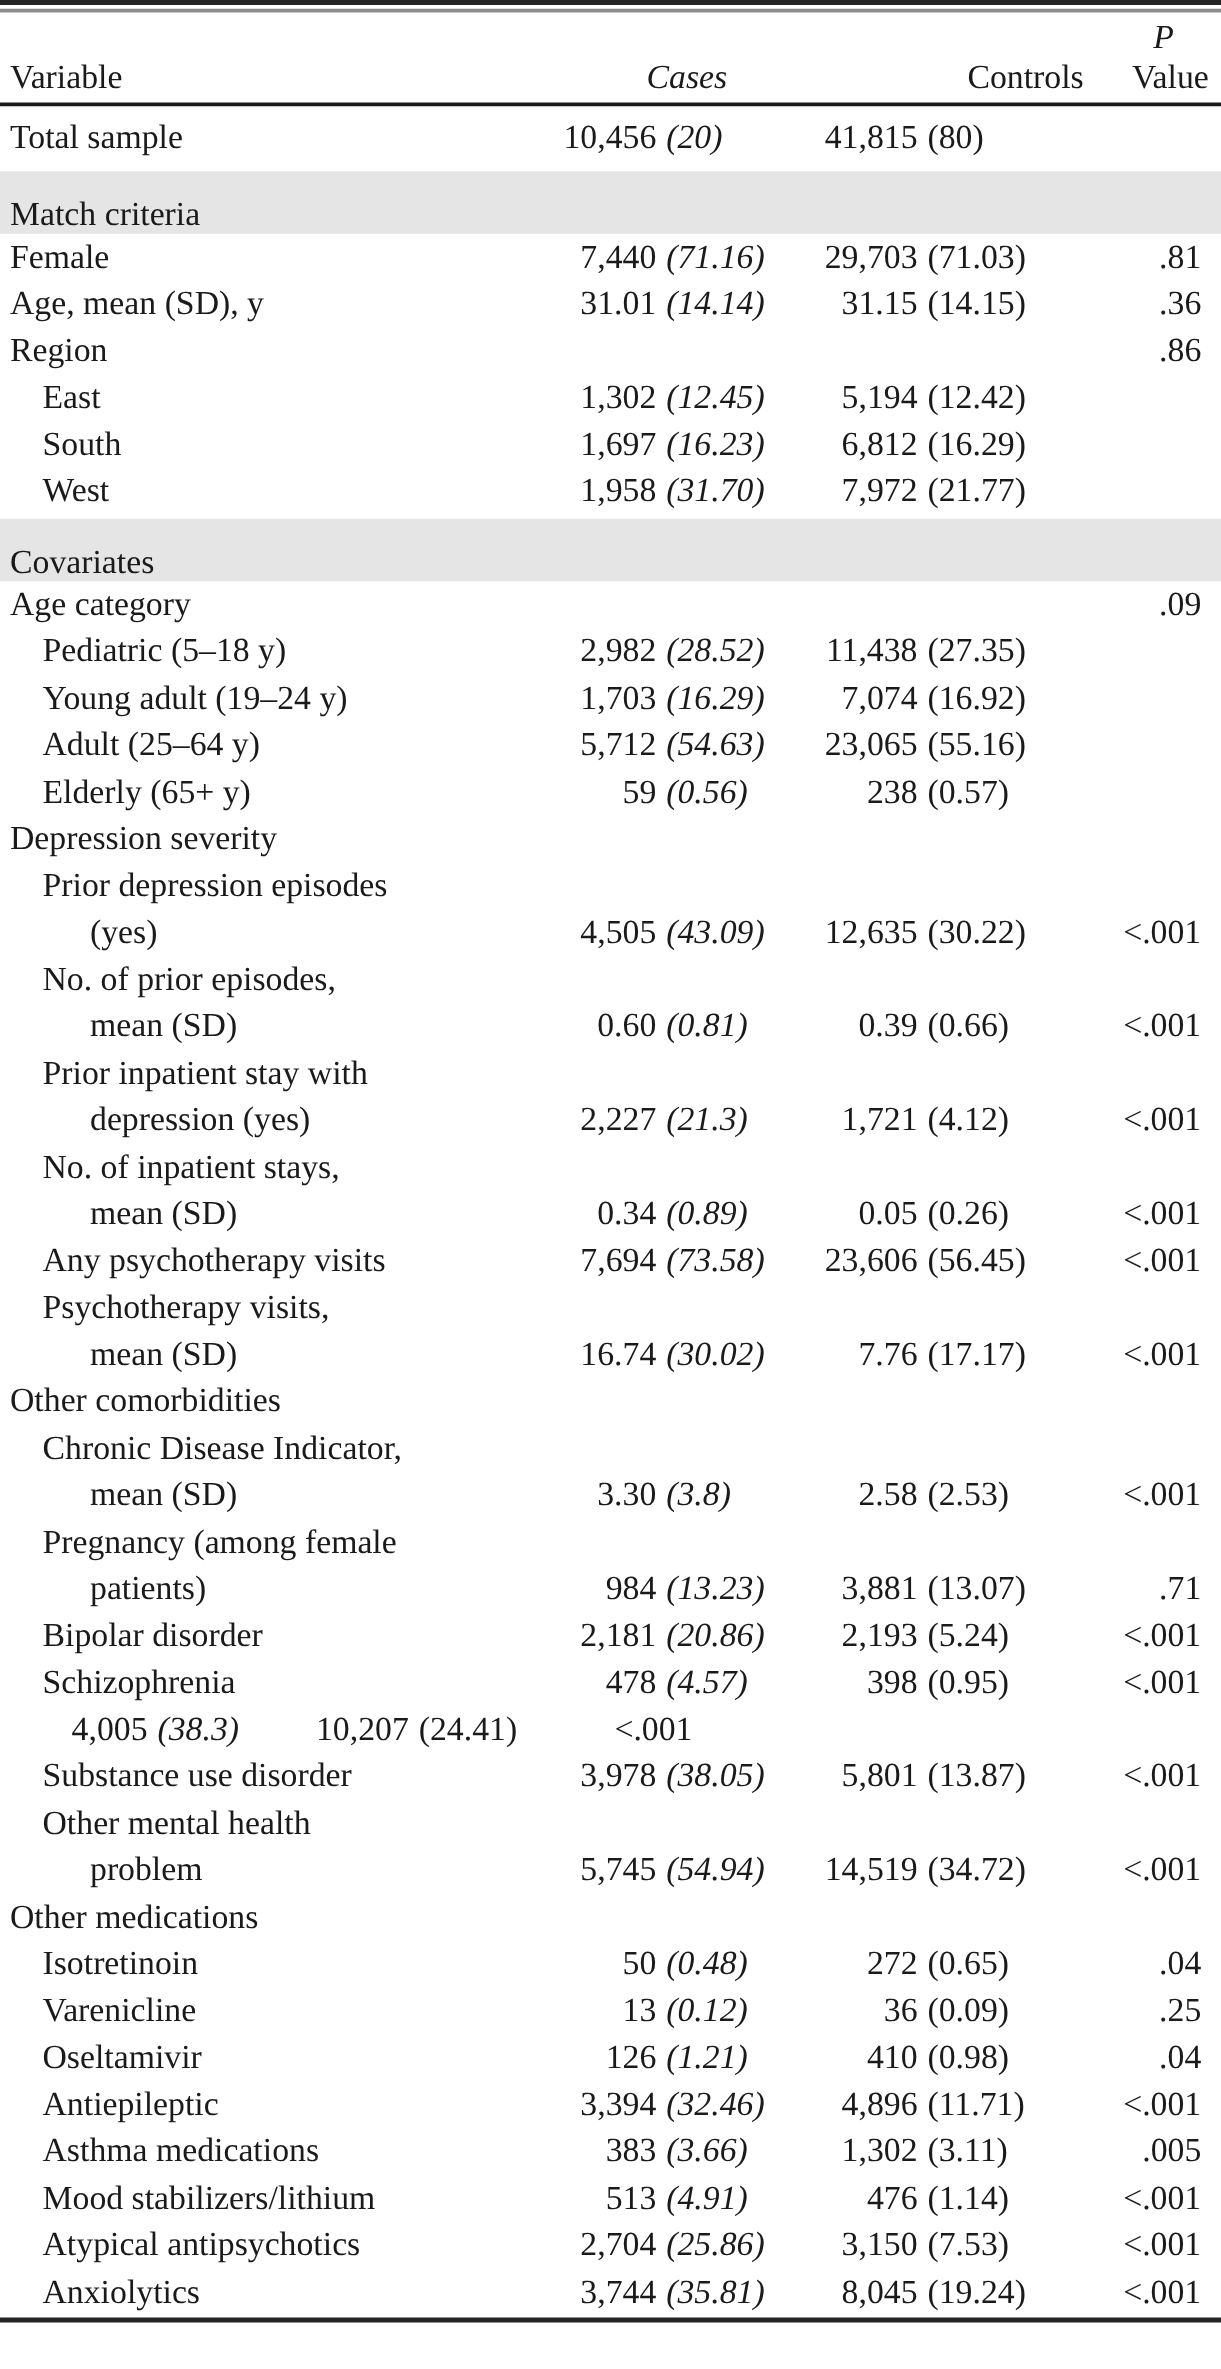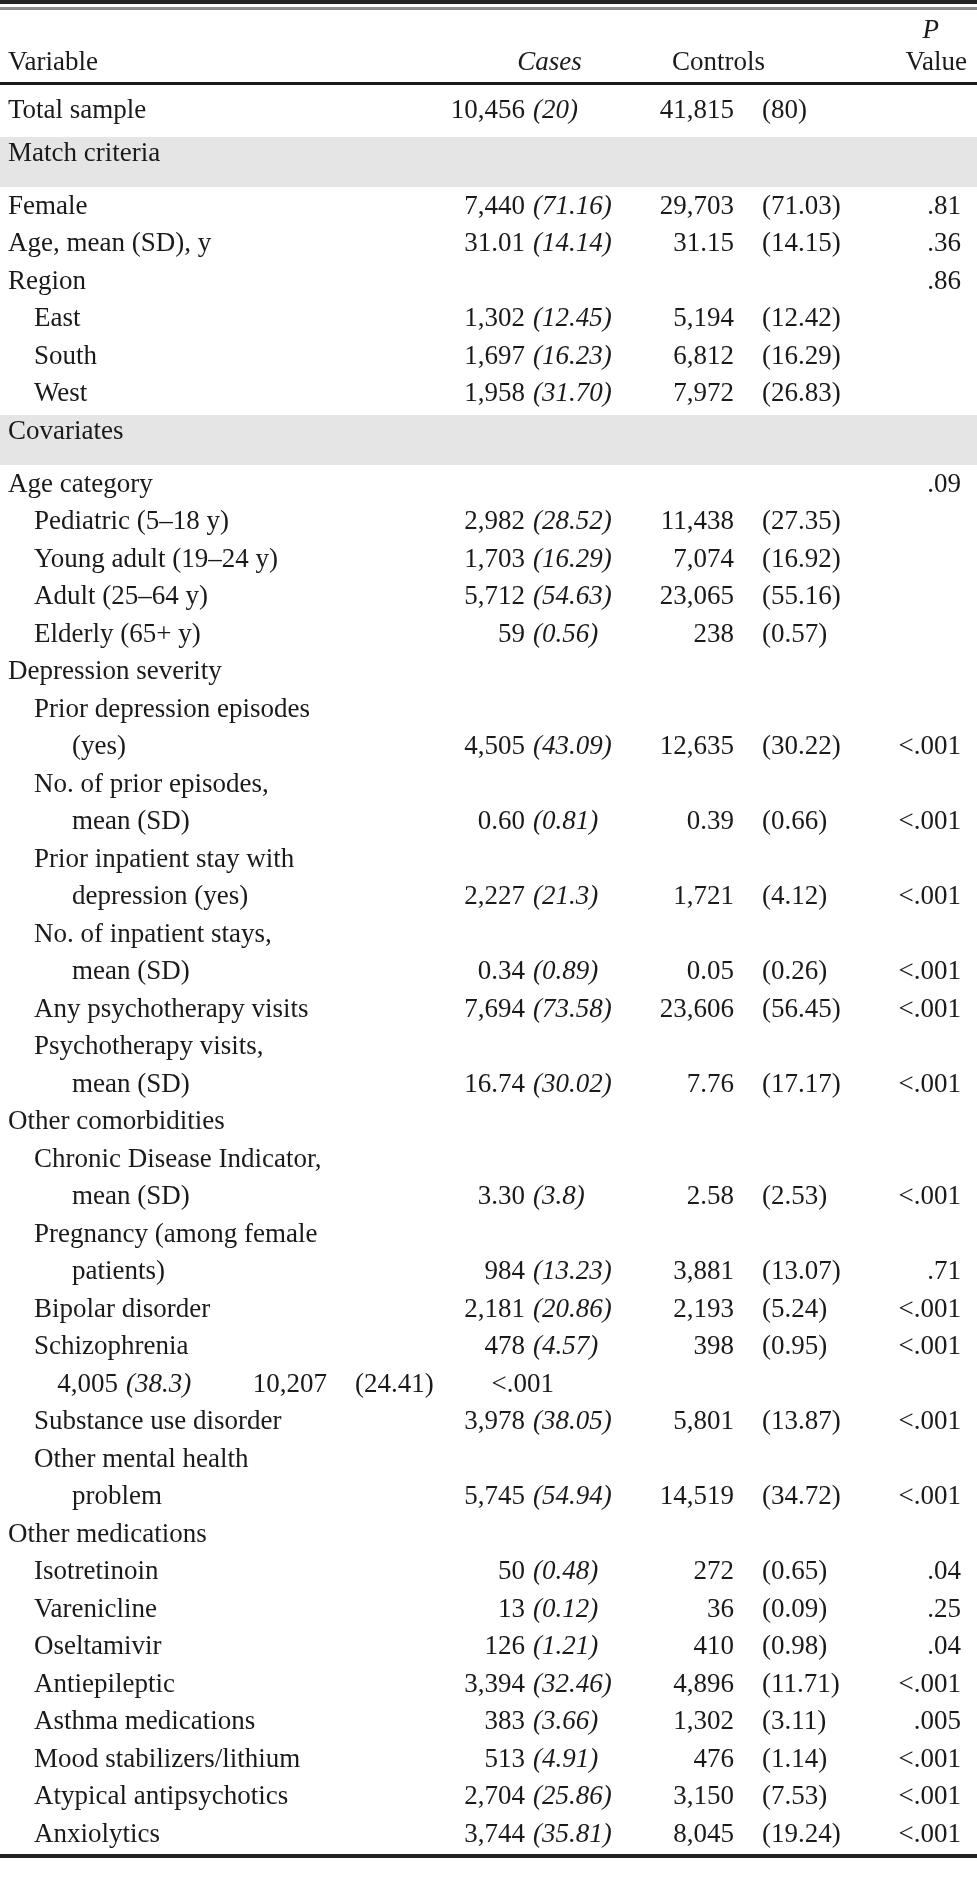--- a/index.html
+++ b/index.html
@@ -20,53 +20,53 @@
   .rule-gray  { height: 3px; background: #8c8c8c; }
 
   .head {
     display: flex;
     align-items: flex-end;
     padding: 4px 0 4px 0;
     border-bottom: 3px solid #1a1a1a;
   }
   .h-var      { flex: 1; padding-left: 8px; line-height: 34px; }
   .h-cases    { width: 235px; text-align: center; padding-left: 50px; line-height: 34px; font-style: italic; }
-  .h-controls { width: 225px; text-align: left; padding-left: 30px; line-height: 34px; }
+  .h-controls { width: 225px; text-align: right; padding-left: 30px; line-height: 34px; }
   .h-p        { width: 110px; text-align: right; padding-right: 10px; }
   .h-p .hp1   { font-style: italic; line-height: 31px; padding-right: 28px; }
   .h-p .hp2   { line-height: 33px; }
 
   .row {
     display: flex;
     align-items: flex-end;
     line-height: 37.5px;
   }
   .row.first { padding-top: 6px; padding-bottom: 5px; }
 
   .section-row {
     height: 50px;
     margin-top: 3px;
     background: #e5e5e5;
     display: flex;
-    align-items: flex-start;
+    align-items: flex-end;
     padding-left: 8px;
   }
 
   .cell-var { flex: 1; }
   .cell-var .l1.ind0 { padding-left: 8px; }
   .cell-var .l1.ind1 { padding-left: 34px; }
   .cell-var .l2 { padding-left: 72px; }
 
   .cell-cases { width: 235px; display: flex; }
   .cell-cases .n   { width: 118px; text-align: right; }
   .cell-cases .pct { flex: 1; text-align: left; padding-left: 8px; font-style: italic; }
 
   .cell-controls { width: 225px; display: flex; }
   .cell-controls .n   { width: 92px; text-align: right; }
-  .cell-controls .pct { flex: 1; text-align: left; padding-left: 8px; margin-left: 20px; }
+  .cell-controls .pct { flex: 1; text-align: left; padding-left: 8px; }
 
   .cell-p { width: 110px; text-align: right; padding-right: 16px; }
 
   .bottom-rules { margin-top: 2px; }
 </style>
 </head>
 <body>
 
 <div>
 
@@ -175,21 +175,21 @@
       <div class="row">
         <div class="cell-var">
           <div class="l1 ind1">West</div>
         </div>
         <div class="cell-cases">
           <span class="n">1,958</span>
           <span class="pct">(31.70)</span>
         </div>
         <div class="cell-controls">
           <span class="n">7,972</span>
-          <span class="pct">(26.83)</span>
+          <span class="pct">(21.77)</span>
         </div>
         <div class="cell-p"></div>
       </div>
       <div class="section-row">
         <span>Covariates</span>
       </div>
       <div class="row">
         <div class="cell-var">
           <div class="l1 ind0">Age category</div>
         </div>

